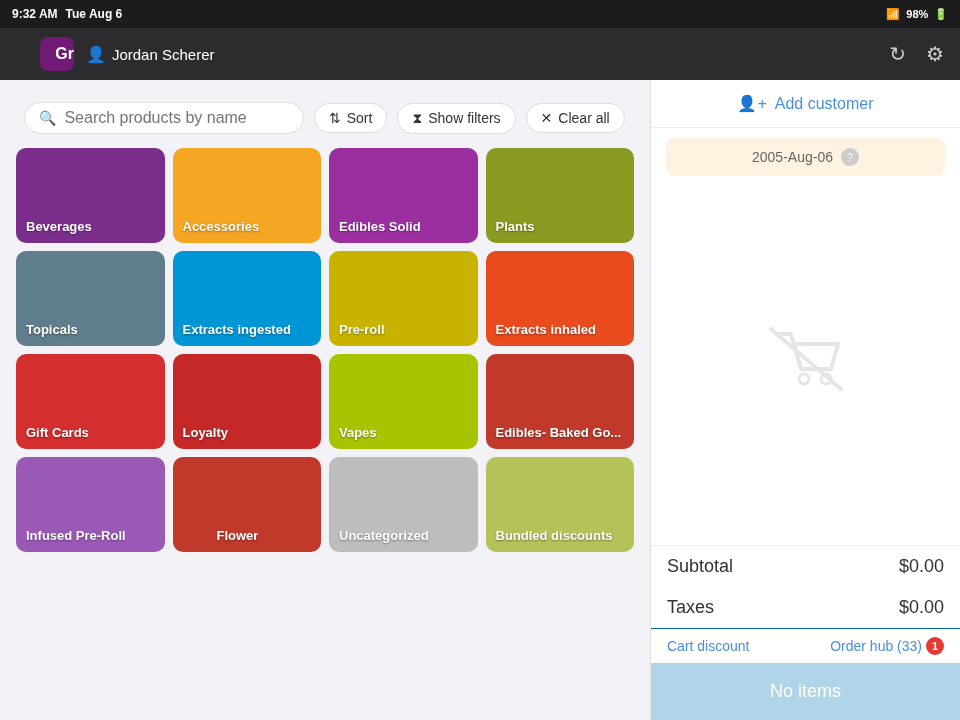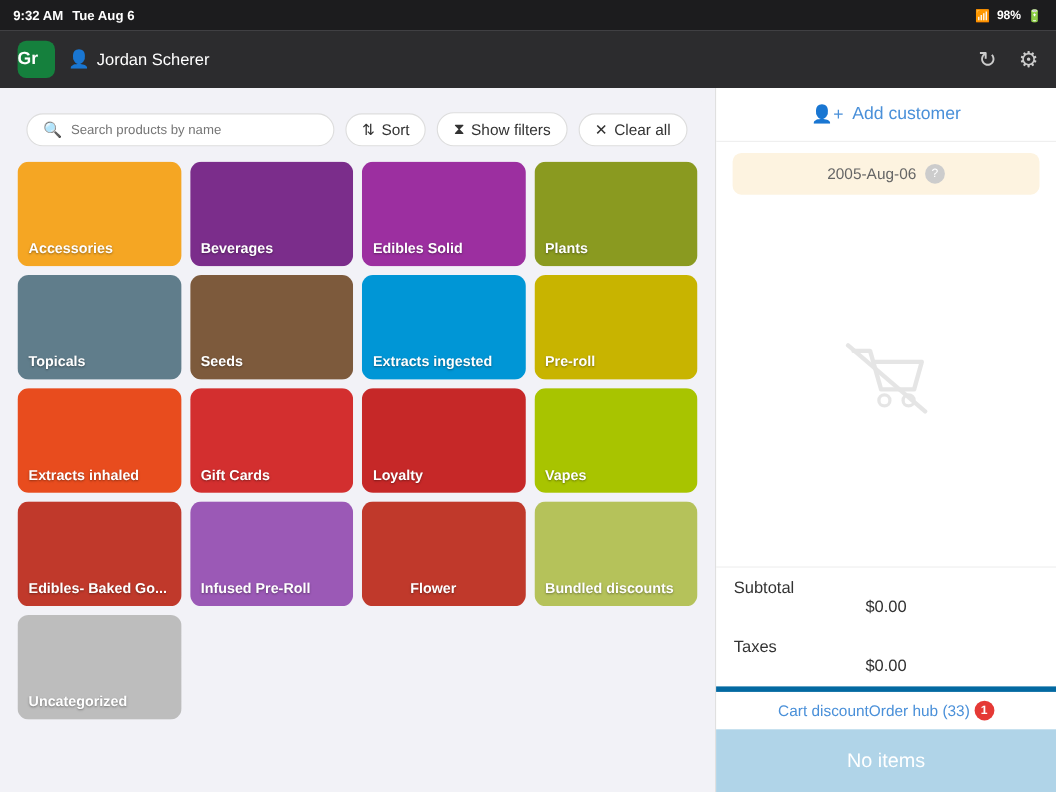--- a/index.html
+++ b/index.html
@@ -25,24 +25,24 @@
       background: #2c2c2e;
       height: 52px;
       display: flex;
       align-items: center;
       padding: 0 16px;
       justify-content: space-between;
     }
     .header-left { display: flex; align-items: center; gap: 12px; }
     .gr-logo {
       width: 34px; height: 34px;
-      background: #15803d;
+      background: #701a75;
       border-radius: 8px;
-      display: flex; align-items: center; justify-content: flex-start;
-      color: white; font-weight: bold; font-size: 16px;
+      display: flex; align-items: center; justify-content: flex-end;
+      color: white; font-weight: bold; font-size: 16px; margin-left: 24px;
     }
     .user-info { display: flex; align-items: center; gap: 6px; color: white; font-size: 15px; }
     .user-icon { color: #aaa; font-size: 16px; }
     .header-right { display: flex; align-items: center; gap: 20px; }
     .header-icon { color: #ccc; font-size: 20px; cursor: pointer; }
 
     
     .main-layout { display: flex; height: calc(720px - 80px); }
 
     
@@ -65,21 +65,21 @@
       align-items: center;
       background: white;
       border: 1px solid #ddd;
       border-radius: 22px;
       padding: 6px 14px;
       gap: 8px;
       flex: 0 0 280px;
     }
     .search-box input {
       border: none; outline: none;
-      font-size: 12px; color: #888;
+      font-size: 16px; color: #888;
       width: 100%;
       background: transparent;
     }
     .search-icon { color: #888; font-size: 14px; }
     .toolbar-btn {
       display: flex; align-items: center; gap: 6px;
       background: white;
       border: 1.5px solid #ddd;
       border-radius: 22px;
       padding: 6px 14px;
@@ -158,31 +158,30 @@
       color: #ccc;
       opacity: 0.5;
     }
     .right-footer {
       border-top: 1px solid #eee;
     }
     .subtotal-row, .taxes-row {
       display: flex;
       justify-content: space-between;
       padding: 10px 16px;
-      font-size: 15px;
+      font-size: 18px;
       color: #333;
-      flex-direction: column;
     }
     .amount { font-weight: 400; text-align: center; }
     .discount-row {
       display: flex;
-      justify-content: center;
+      justify-content: space-between;
       align-items: center;
       padding: 8px 16px;
-      border-top: 5px solid #0369a1;
+      border-top: 1px solid #0369a1;
     }
     .cart-discount-link { color: #4a90d9; font-size: 14px; cursor: pointer; }
     .order-hub-btn {
       display: flex; align-items: center; gap: 4px;
       color: #4a90d9; font-size: 14px; cursor: pointer;
     }
     .order-hub-badge {
       background: #e53935;
       color: white;
       border-radius: 50%;
@@ -249,38 +248,35 @@
         <span>⧗</span>
         <span>Show filters</span>
       </button>
       <button class="toolbar-btn clear">
         <span>✕</span>
         <span>Clear all</span>
       </button>
     </div>
 
     <div class="category-grid" id="category-grid">
-    <div class="category-tile" style="background: linear-gradient(rgba(245, 166, 35, 0.8), rgb(245, 166, 35)) rgb(245, 166, 35);">
+    <div class="category-tile" style="background: linear-gradient(rgba(123, 45, 139, 0.8), rgb(123, 45, 139)) rgb(123, 45, 139);">
+          <span class="tile-label">Beverages</span>
+        </div>
+        <div class="category-tile" style="background: linear-gradient(rgba(245, 166, 35, 0.8), rgb(245, 166, 35)) rgb(245, 166, 35);">
           <span class="tile-label">Accessories</span>
-        </div>
-        <div class="category-tile" style="background: linear-gradient(rgba(123, 45, 139, 0.8), rgb(123, 45, 139)) rgb(123, 45, 139);">
-          <span class="tile-label">Beverages</span>
         </div>
         <div class="category-tile" style="background: linear-gradient(rgba(156, 47, 160, 0.8), rgb(156, 47, 160)) rgb(156, 47, 160); align-items: flex-end;">
           <span class="tile-label">Edibles Solid</span>
         </div>
         <div class="category-tile" style="background: linear-gradient(rgba(138, 154, 32, 0.8), rgb(138, 154, 32)) rgb(138, 154, 32);">
           <span class="tile-label">Plants</span>
         </div>
         <div class="category-tile" style="background: linear-gradient(rgba(96, 125, 139, 0.8), rgb(96, 125, 139)) rgb(96, 125, 139);">
           <span class="tile-label">Topicals</span>
         </div>
-        <div class="category-tile" style="background: linear-gradient(rgba(125, 90, 60, 0.8), rgb(125, 90, 60)) rgb(125, 90, 60);">
-          <span class="tile-label">Seeds</span>
-        </div>
         <div class="category-tile" style="background: linear-gradient(rgba(0, 150, 214, 0.8), rgb(0, 150, 214)) rgb(0, 150, 214);">
           <span class="tile-label">Extracts ingested</span>
         </div>
         <div class="category-tile" style="background: linear-gradient(rgba(200, 180, 0, 0.8), rgb(200, 180, 0)) rgb(200, 180, 0);">
           <span class="tile-label">Pre-roll</span>
         </div>
         <div class="category-tile" style="background: linear-gradient(rgba(232, 76, 30, 0.8), rgb(232, 76, 30)) rgb(232, 76, 30);">
           <span class="tile-label">Extracts inhaled</span>
         </div>
         <div class="category-tile" style="background: linear-gradient(rgba(211, 47, 47, 0.8), rgb(211, 47, 47)) rgb(211, 47, 47);">
@@ -294,25 +290,25 @@
         </div>
         <div class="category-tile" style="background: linear-gradient(rgba(192, 57, 43, 0.8), rgb(192, 57, 43)) rgb(192, 57, 43);">
           <span class="tile-label">Edibles- Baked Go...</span>
         </div>
         <div class="category-tile" style="background: linear-gradient(rgba(155, 89, 182, 0.8), rgb(155, 89, 182)) rgb(155, 89, 182);">
           <span class="tile-label">Infused Pre-Roll</span>
         </div>
         <div class="category-tile" style="background: linear-gradient(rgba(192, 57, 43, 0.8), rgb(192, 57, 43)) rgb(192, 57, 43); padding-left: 44px;">
           <span class="tile-label">Flower</span>
         </div>
+        <div class="category-tile" style="background: linear-gradient(rgba(189, 189, 189, 0.8), rgb(189, 189, 189)) rgb(189, 189, 189);">
+          <span class="tile-label">Uncategorized</span>
+        </div>
         <div class="category-tile" style="background: linear-gradient(rgba(181, 194, 90, 0.8), rgb(181, 194, 90)) rgb(181, 194, 90);">
           <span class="tile-label">Bundled discounts</span>
-        </div>
-        <div class="category-tile" style="background: linear-gradient(rgba(189, 189, 189, 0.8), rgb(189, 189, 189)) rgb(189, 189, 189);">
-          <span class="tile-label">Uncategorized</span>
         </div>
       </div>
   </div>
 
   <div class="right-panel">
     <div class="add-customer-btn">
       <span>👤+</span>
       <span>Add customer</span>
     </div>
 

